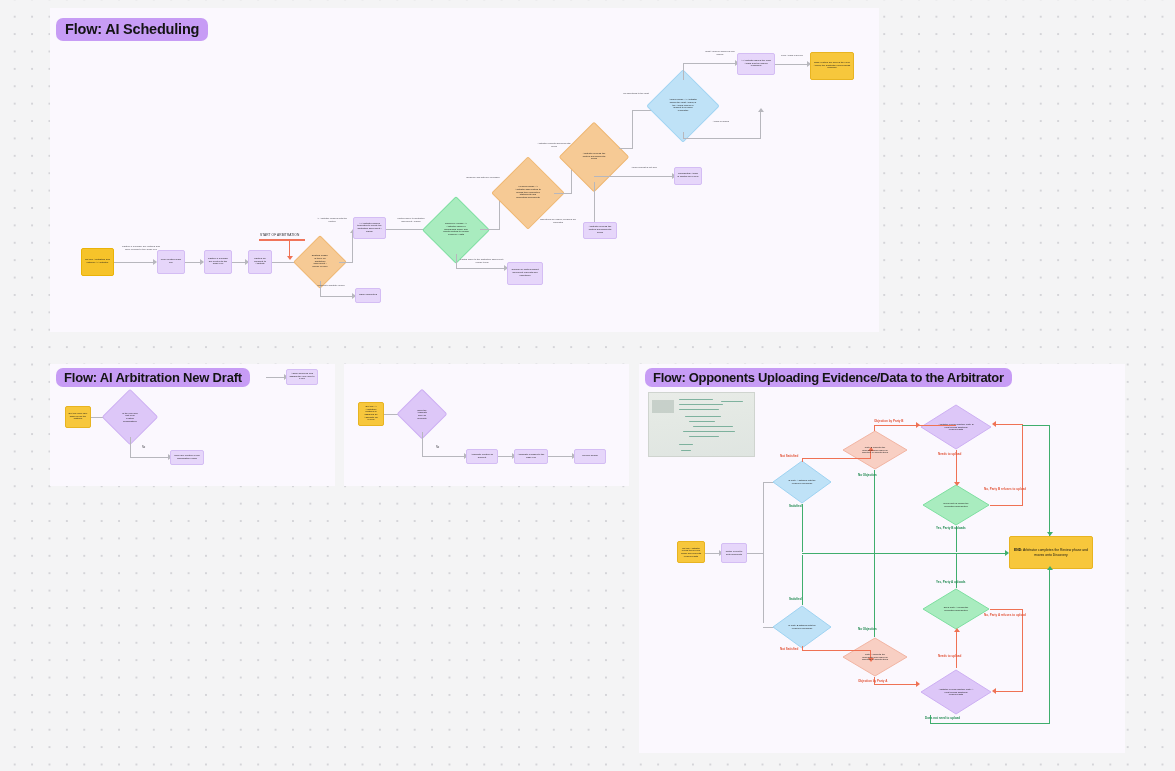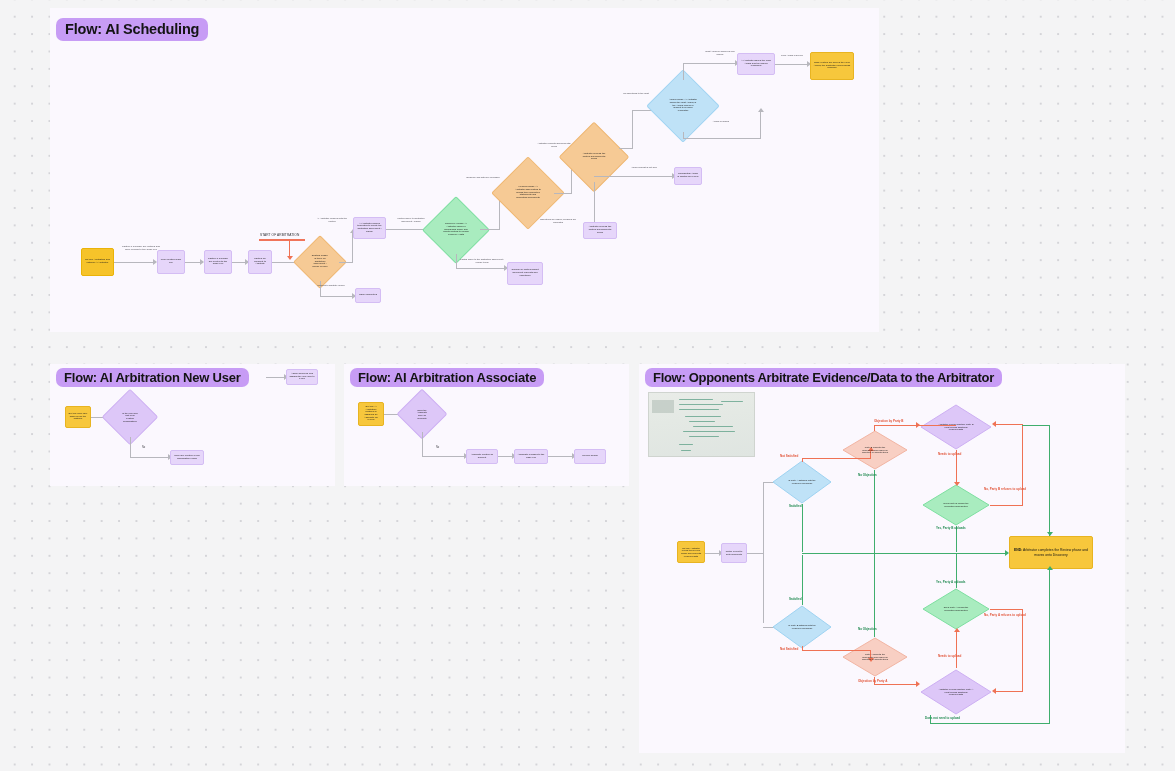--- a/index.html
+++ b/index.html
@@ -100,23 +100,22 @@
 <body>
 
 <div class="canvas">
 
   <div class="frame f-main"></div>
   <div class="frame f-new"></div>
   <div class="frame f-assoc"></div>
   <div class="frame f-opp"></div>
 
   <div class="frame-title t-main">Flow: AI Scheduling</div>
-  <div class="frame-title t-new">Flow: AI Arbitration New User</div>
-  <div class="frame-title t-assoc">Flow: AI Arbitration Associate</div>
-  <div class="frame-title t-opp">Flow: Opponents Arbitrate Evidence/Data to the Arbitrator</div>
+  <div class="frame-title t-new">Flow: AI Arbitration New Draft</div>
+  <div class="frame-title t-opp">Flow: Opponents Uploading Evidence/Data to the Arbitrator</div>
 
   <div class="node rect n-yellow" style="left:81px;top:248px;width:33px;height:28px;font-size:2.5px;">
       <span class="txt">START: Arbitration firm obtains AI Arbitrator</span>
     </div>
 
   <div class="elabel wrap" style="left:121px;top:246px;width:40px;font-size:2.5px;">Parties &amp; Counsel are notified and have access to the Case File</div>
   <div class="ln lnh" style="left:114px;top:262px;width:39px;"></div>
   <div class="ah ah-r" style="left:153px;top:259px;"></div>
 
   <div class="node rect n-purple" style="left:157px;top:250px;width:28px;height:24px;font-size:2.5px;">

